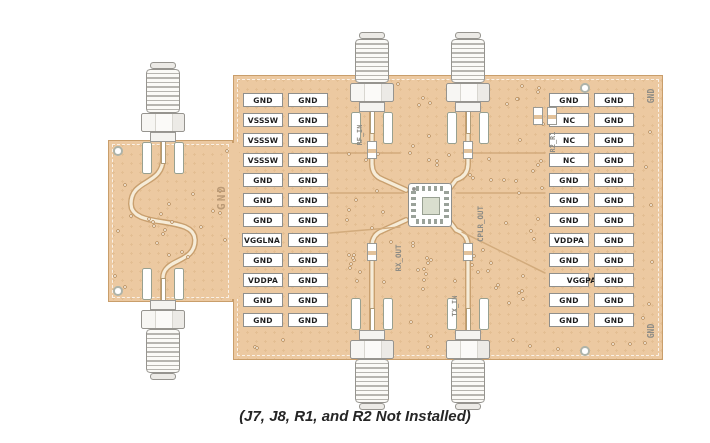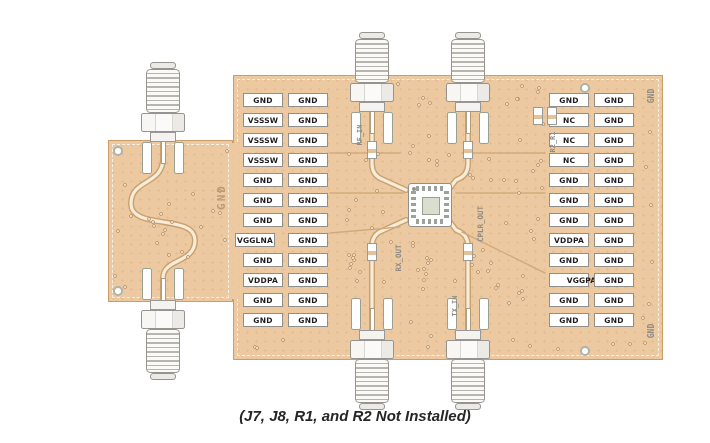--- a/index.html
+++ b/index.html
@@ -253,21 +253,21 @@
       <div class="nut" style="left: 446px; top: 340px; width: 44px; height: 19px;"></div>
       <div class="thr" style="left: 451px; top: 359px; width: 34px; height: 44px;"></div>
       <div class="cap" style="left: 455px; top: 403px; width: 26px; height: 7px;"></div>
       <div class="pad" style="left: 243px; top: 93px;">GND</div>
       <div class="pad" style="left: 243px; top: 113px;">VSSSW</div>
       <div class="pad" style="left: 243px; top: 133px;">VSSSW</div>
       <div class="pad" style="left: 243px; top: 153px;">VSSSW</div>
       <div class="pad" style="left: 243px; top: 173px;">GND</div>
       <div class="pad" style="left: 243px; top: 193px;">GND</div>
       <div class="pad" style="left: 243px; top: 213px;">GND</div>
-      <div class="pad" style="left: 235px; top: 233px;">VGGLNA</div>
+      <div class="pad" style="left: 242px; top: 233px;">VGGLNA</div>
       <div class="pad" style="left: 243px; top: 253px;">GND</div>
       <div class="pad" style="left: 243px; top: 273px;">VDDPA</div>
       <div class="pad" style="left: 243px; top: 293px;">GND</div>
       <div class="pad" style="left: 243px; top: 313px;">GND</div>
       <div class="pad" style="left: 288px; top: 93px;">GND</div>
       <div class="pad" style="left: 288px; top: 113px;">GND</div>
       <div class="pad" style="left: 288px; top: 133px;">GND</div>
       <div class="pad" style="left: 288px; top: 153px;">GND</div>
       <div class="pad" style="left: 288px; top: 173px;">GND</div>
       <div class="pad" style="left: 288px; top: 193px;">GND</div>

